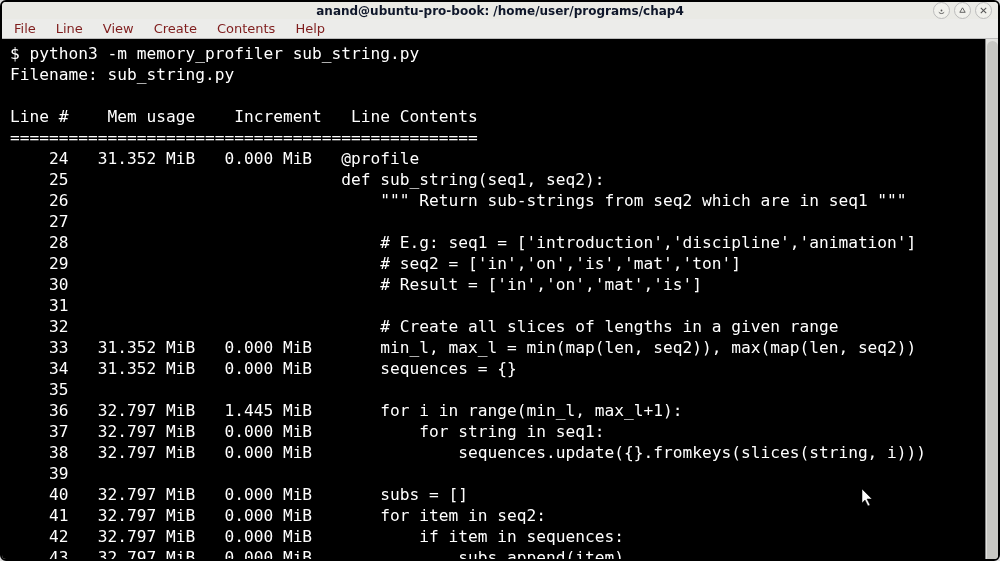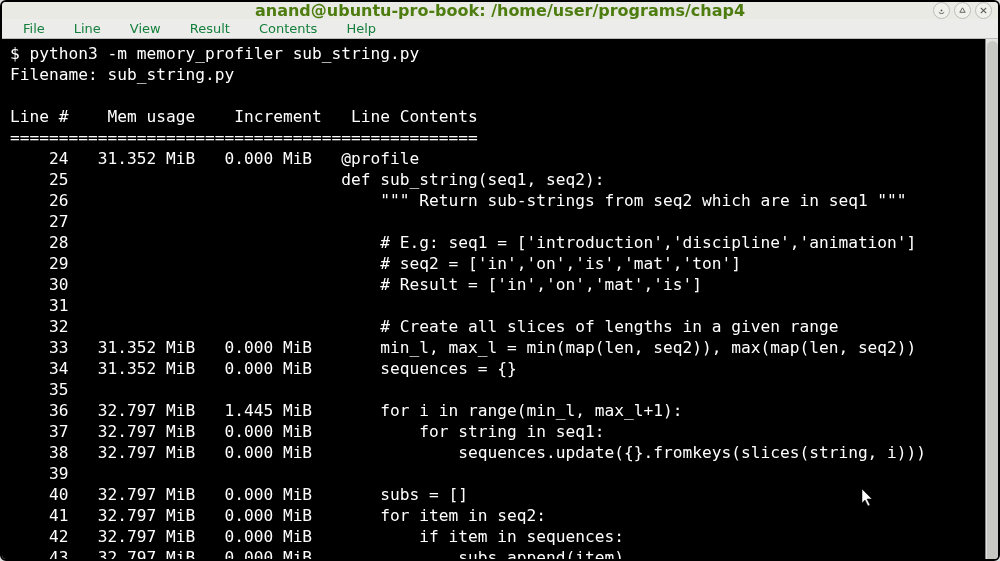--- a/index.html
+++ b/index.html
@@ -1,28 +1,28 @@
 <!DOCTYPE html>
 <html><head>
   <meta charset="utf-8">
   <style>
     * { margin:0; padding:0; box-sizing:border-box; }
     body { width:1000px; height:561px; font-family:"DejaVu Sans","Liberation Sans",sans-serif; font-size:14px; background:#dedede; overflow:hidden; }
     .window { width:100%; height:100%; display:flex; flex-direction:column; border:2px solid #000; border-radius:6px; overflow:hidden; background:#eaeae5; }
 
     
     .titlebar { height:24px; display:flex; align-items:center; padding:0 6px; background:#eaeae5; position:relative; }
-    .titlebar-title { position:absolute; left:50%; transform:translateX(-50%); font-size:16px; color:#4d7c0f; font-weight:600; }
+    .titlebar-title { position:absolute; left:50%; transform:translateX(-50%); font-size:12px; color:#0f172a; font-weight:600; }
     .window-controls { margin-left:auto; display:flex; gap:4px; }
     .winbtn { width:17px; height:17px; border-radius:50%; background:#f1f1ec; border:1px solid #bbb; display:flex; align-items:center; justify-content:center; cursor:pointer; }
     .winbtn svg { width:9px; height:9px; }
 
     
     .menubar { height:25px; display:flex; align-items:center; padding:0 4px; gap:4px; background:#ececea; border-bottom:1px solid #bcbcbc; font-size:13px; }
-    .menuitem { padding:2px 8px; color:#15803d; cursor:pointer;margin-left:9px; }
+    .menuitem { padding:2px 8px; color:#7f1d1d; cursor:pointer; }
 
     
     .termwrap { flex:1; display:flex; background:#000; }
     .terminal { flex:1; padding:4px 8px 4px 8px; color:#fff; font-family:"DejaVu Sans Mono","Liberation Mono",monospace; font-size:16.2px; line-height:21px; white-space:pre; overflow:hidden; }
     .scrollbar { width:13px; background:#e3e3e0; display:flex; flex-direction:column; border-left:1px solid #888; }
     .scroll-thumb { width:11px; background:#c7c7c3; margin:0 auto; border-radius:6px; flex:1; margin-top:2px; margin-bottom:2px; }
     .mouse-ptr { position:absolute; left:862px; top:489px; pointer-events:none; }
     .mouse-ptr svg { width:14px; height:20px; }
   </style>
 </head>
@@ -49,21 +49,21 @@
             <path d="M2 2 L8 8 M8 2 L2 8" stroke="#555" stroke-width="1.2"></path>
           </svg>
       </div>
     </div>
   </div>
 
   <div class="menubar">
     <span class="menuitem">File</span>
     <span class="menuitem">Line</span>
     <span class="menuitem">View</span>
-    <span class="menuitem">Result</span>
+    <span class="menuitem">Create</span>
     <span class="menuitem">Contents</span>
     <span class="menuitem">Help</span>
   </div>
 
   <div class="termwrap">
     <div class="terminal" id="term">$ python3 -m memory_profiler sub_string.py
 Filename: sub_string.py
 
 Line #    Mem usage    Increment   Line Contents
 ================================================

